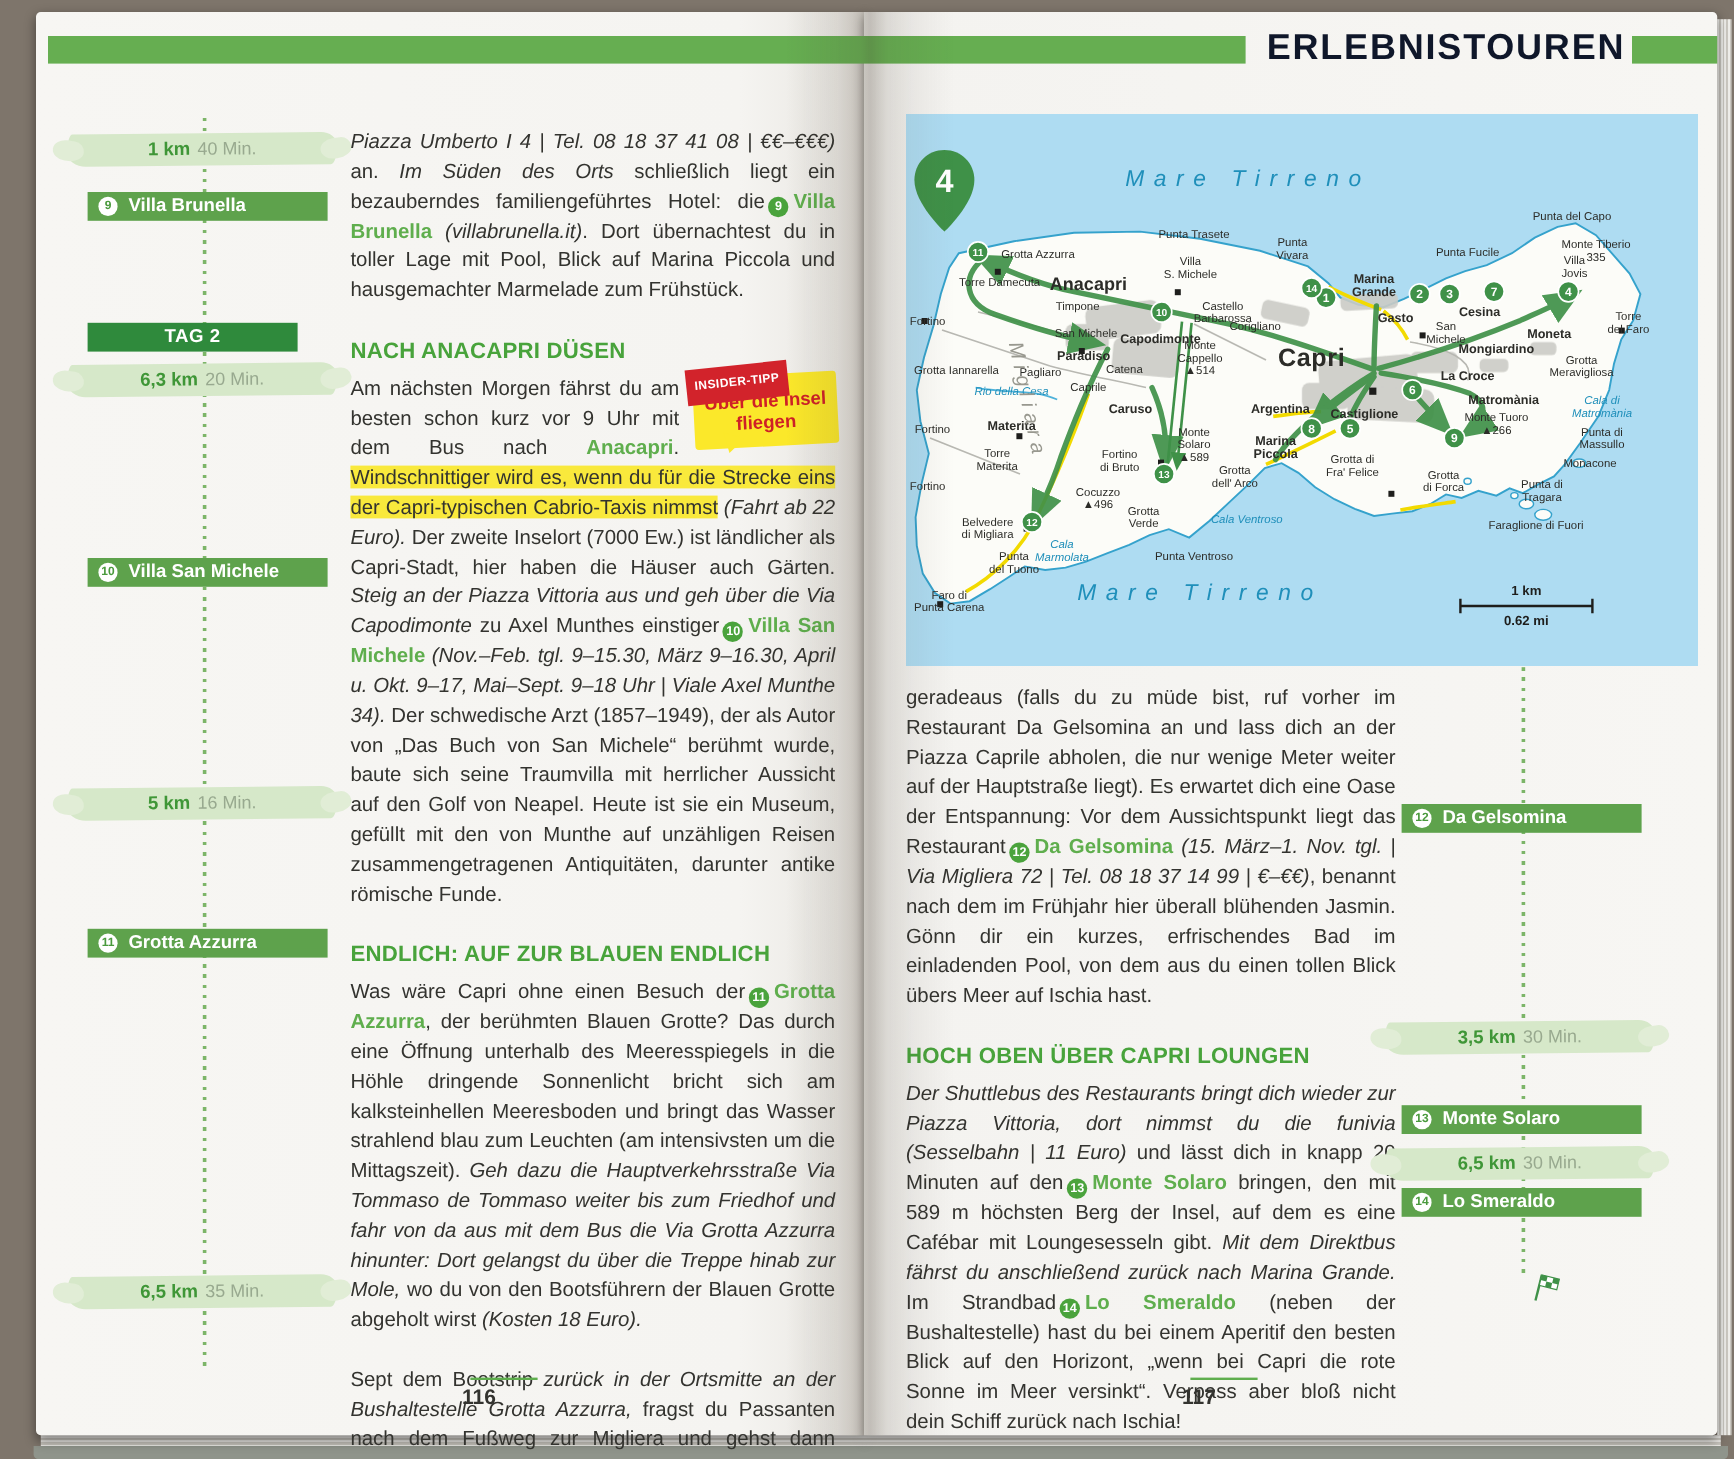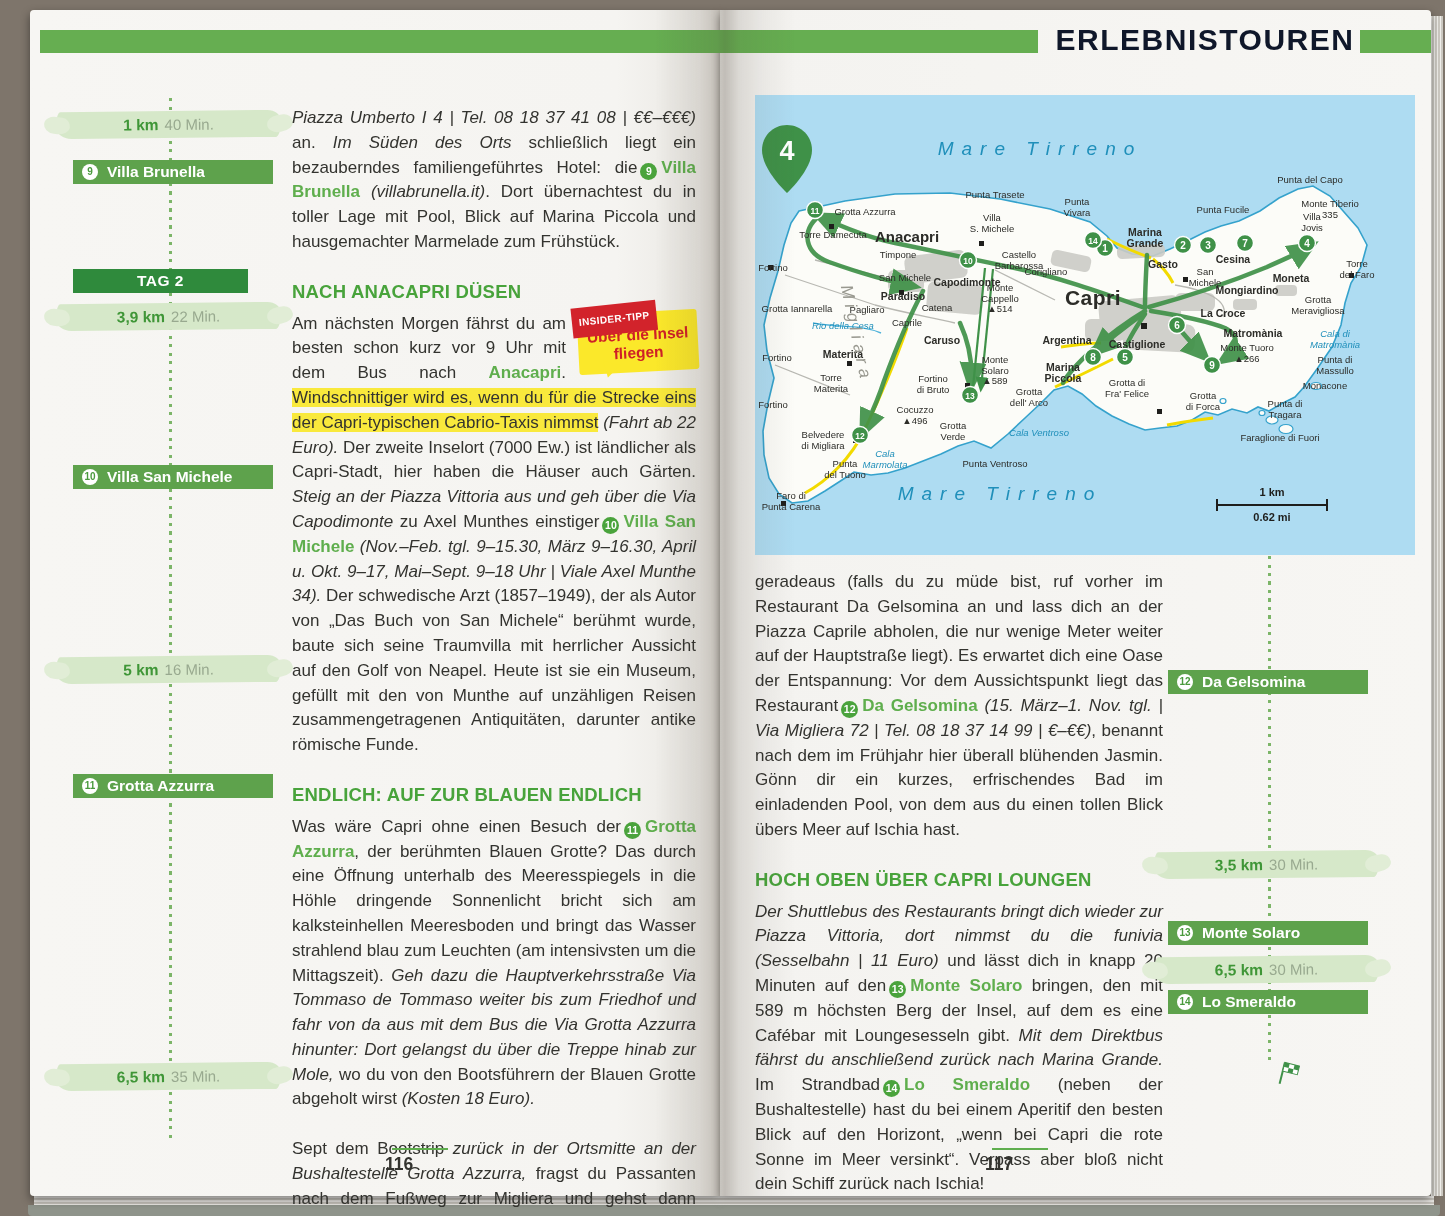--- a/index.html
+++ b/index.html
@@ -97,22 +97,22 @@
   <div class="dist" style="left:56px;top:111px;">
     <span class="km">1 km</span>
     <span class="min">40 Min.</span>
   </div>
   <div class="pbar" style="left:73px;top:160px;">
     <span class="wnum">9</span>
     <span>Villa Brunella</span>
   </div>
   <div class="daybar" style="left:73px;top:269px;">TAG 2</div>
   <div class="dist" style="left:56px;top:303px;">
-    <span class="km">3,9 km</span>
-    <span class="min">22 Min.</span>
+    <span class="km">6,3 km</span>
+    <span class="min">20 Min.</span>
   </div>
   <div class="pbar" style="left:73px;top:465px;">
     <span class="wnum">10</span>
     <span>Villa San Michele</span>
   </div>
   <div class="dist" style="left:56px;top:656px;">
     <span class="km">5 km</span>
     <span class="min">16 Min.</span>
   </div>
   <div class="pbar" style="left:73px;top:774px;">

